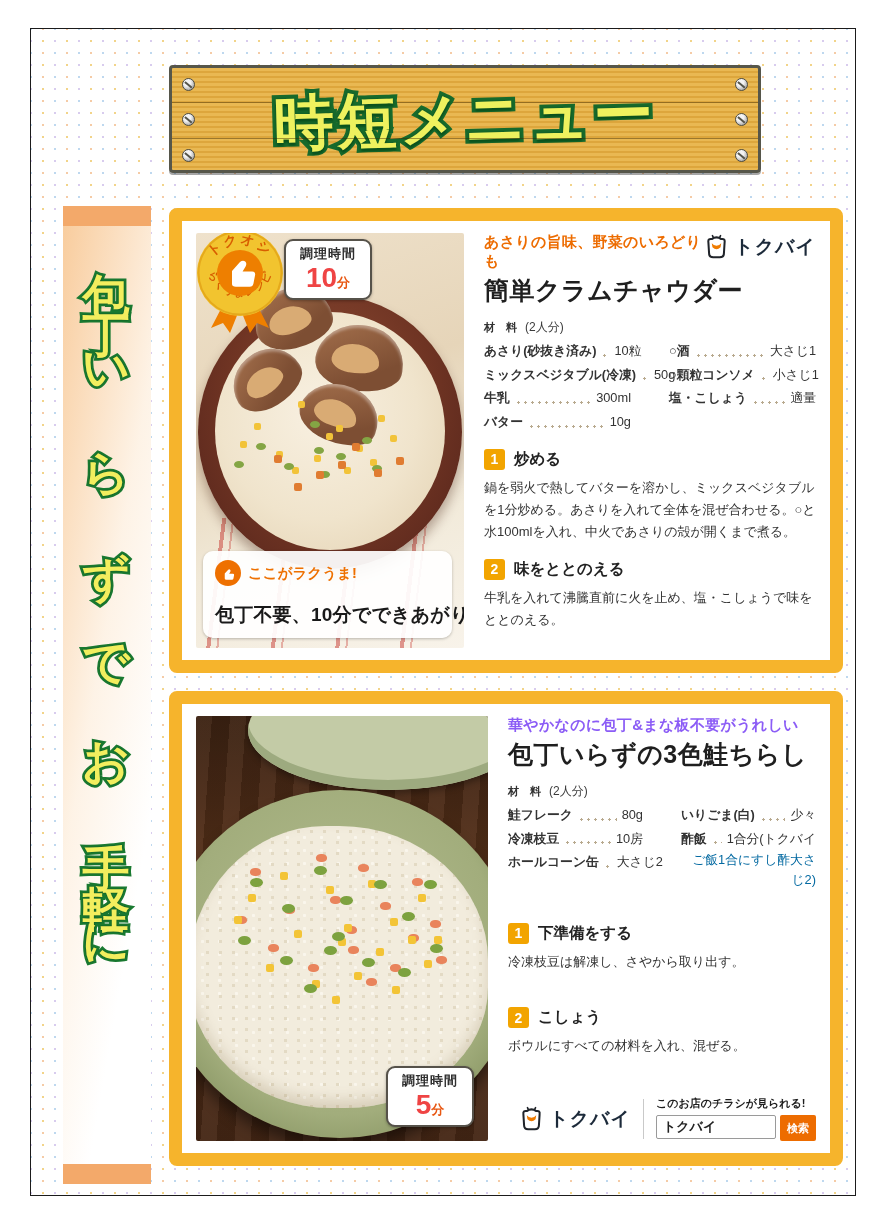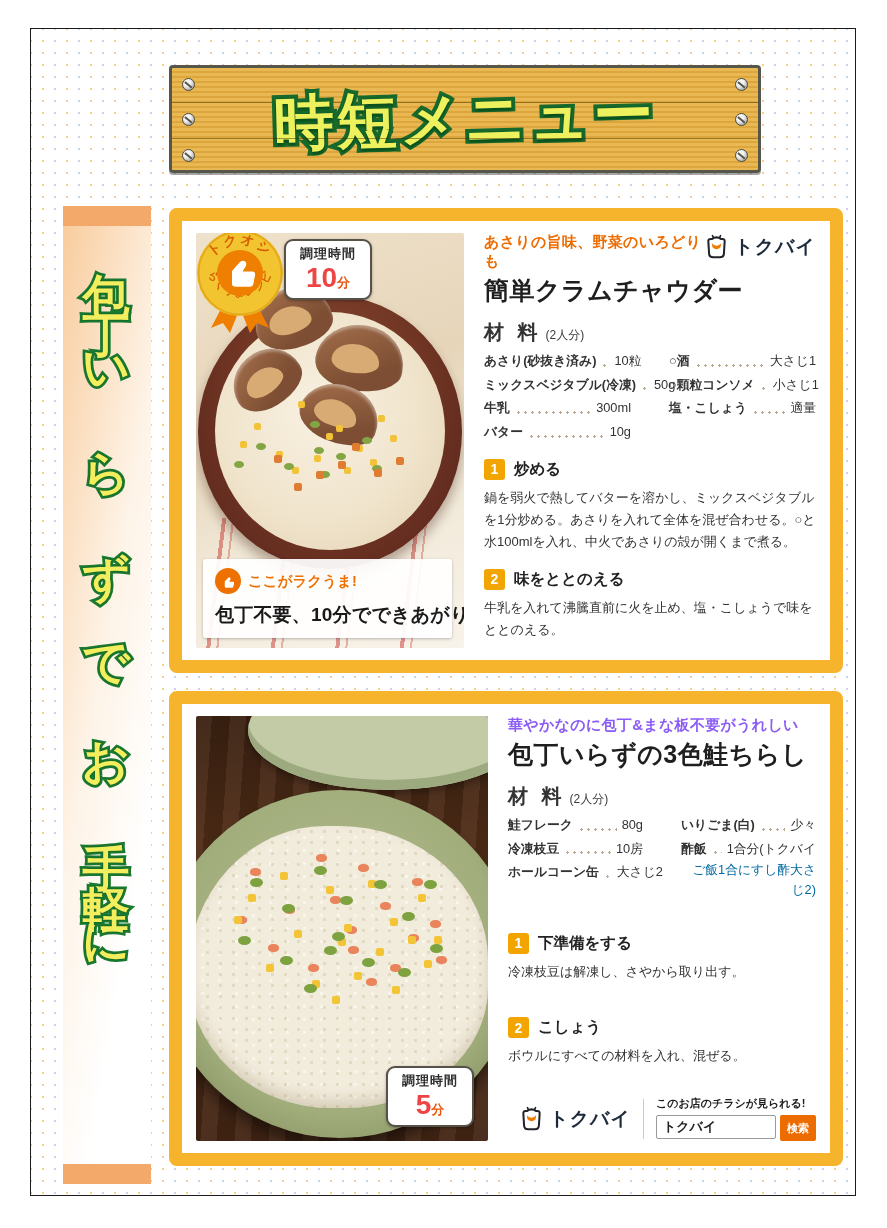--- a/index.html
+++ b/index.html
@@ -110,34 +110,34 @@
   .timebox { position:absolute; background:#fff; border:2px solid #56524a; border-radius:9px;
     padding:4px 14px 6px; text-align:center; box-shadow:0 1px 3px rgba(0,0,0,.3); }
   .timebox1 { left:88px; top:6px; }
   .timebox2 { right:14px; bottom:14px; left:auto; }
   .time-label { font-size:13px; font-weight:bold; color:#2e2e2e; letter-spacing:1px; }
   .time-line { line-height:1.05; }
   .time-val { font-size:28px; font-weight:900; color:#ef4444; }
   .time-unit { font-size:13px; font-weight:900; color:#e85712; }
 
   .callout { position:absolute; left:7px; right:12px; bottom:10px; background:rgba(255,255,255,.93);
-    border-radius:3px; padding:9px 12px 10px; box-shadow:0 1px 3px rgba(0,0,0,.25); }
+    border-radius:10px; padding:9px 12px 10px; box-shadow:0 1px 3px rgba(0,0,0,.25); }
   .callout-top { display:flex; align-items:center; gap:7px; color:#ee7000; font-weight:900; font-size:14.5px; }
   .callout-circle { width:26px; height:26px; border-radius:50%; background:#ee7000; display:flex; align-items:center; justify-content:center; flex:none; }
-  .callout-main { font-size:19px; font-weight:900; color:#191919; margin-top:8px; letter-spacing:.2px; white-space:nowrap; }
+  .callout-main { font-size:19px; font-weight:900; color:#191919; margin-top:16px; letter-spacing:.2px; white-space:nowrap; }
 
   
   .head-row { display:flex; justify-content:space-between; align-items:flex-start; }
   .r-sub { font-weight:900; font-size:15px; color:#ed6c00; letter-spacing:.3px; }
   .r-sub.red { color:#8b5cf6; }
   .r-title { font-size:25px; font-weight:900; color:#1f1f1f; margin-top:3px; letter-spacing:.5px; white-space:nowrap; }
   .logo { display:flex; align-items:center; gap:4px; flex:none; }
   .logo-text { font-weight:900; font-size:19px; color:#1c2a3a; letter-spacing:1px; }
   .mat { margin-top:12px; font-size:12px; color:#3c3c3c; }
-  .mat b { font-size:20px; letter-spacing:4px; color:#333; margin-right:4px; }
+  .mat b { font-size:11px; letter-spacing:4px; color:#333; margin-right:4px; }
   .ing-cols { display:flex; gap:38px; margin-top:3px; }
   .ing-col { flex:1; min-width:0; }
   .ing-row { display:flex; align-items:flex-end; font-size:12.8px; line-height:1.85; color:#333; }
   .ing-name { font-weight:bold; white-space:nowrap; }
   .leader { flex:1; margin:0 5px 6px; height:3px; min-width:8px;
     background-image:radial-gradient(circle,#b8a98e 1.1px,transparent 1.3px);
     background-size:7px 3px; background-repeat:repeat-x; }
   .ing-amt { white-space:nowrap; }
   .ing-amt2 { font-size:12.8px; color:#0369a1; text-align:right; line-height:1.5; }
   .step { margin-top:15px; }

